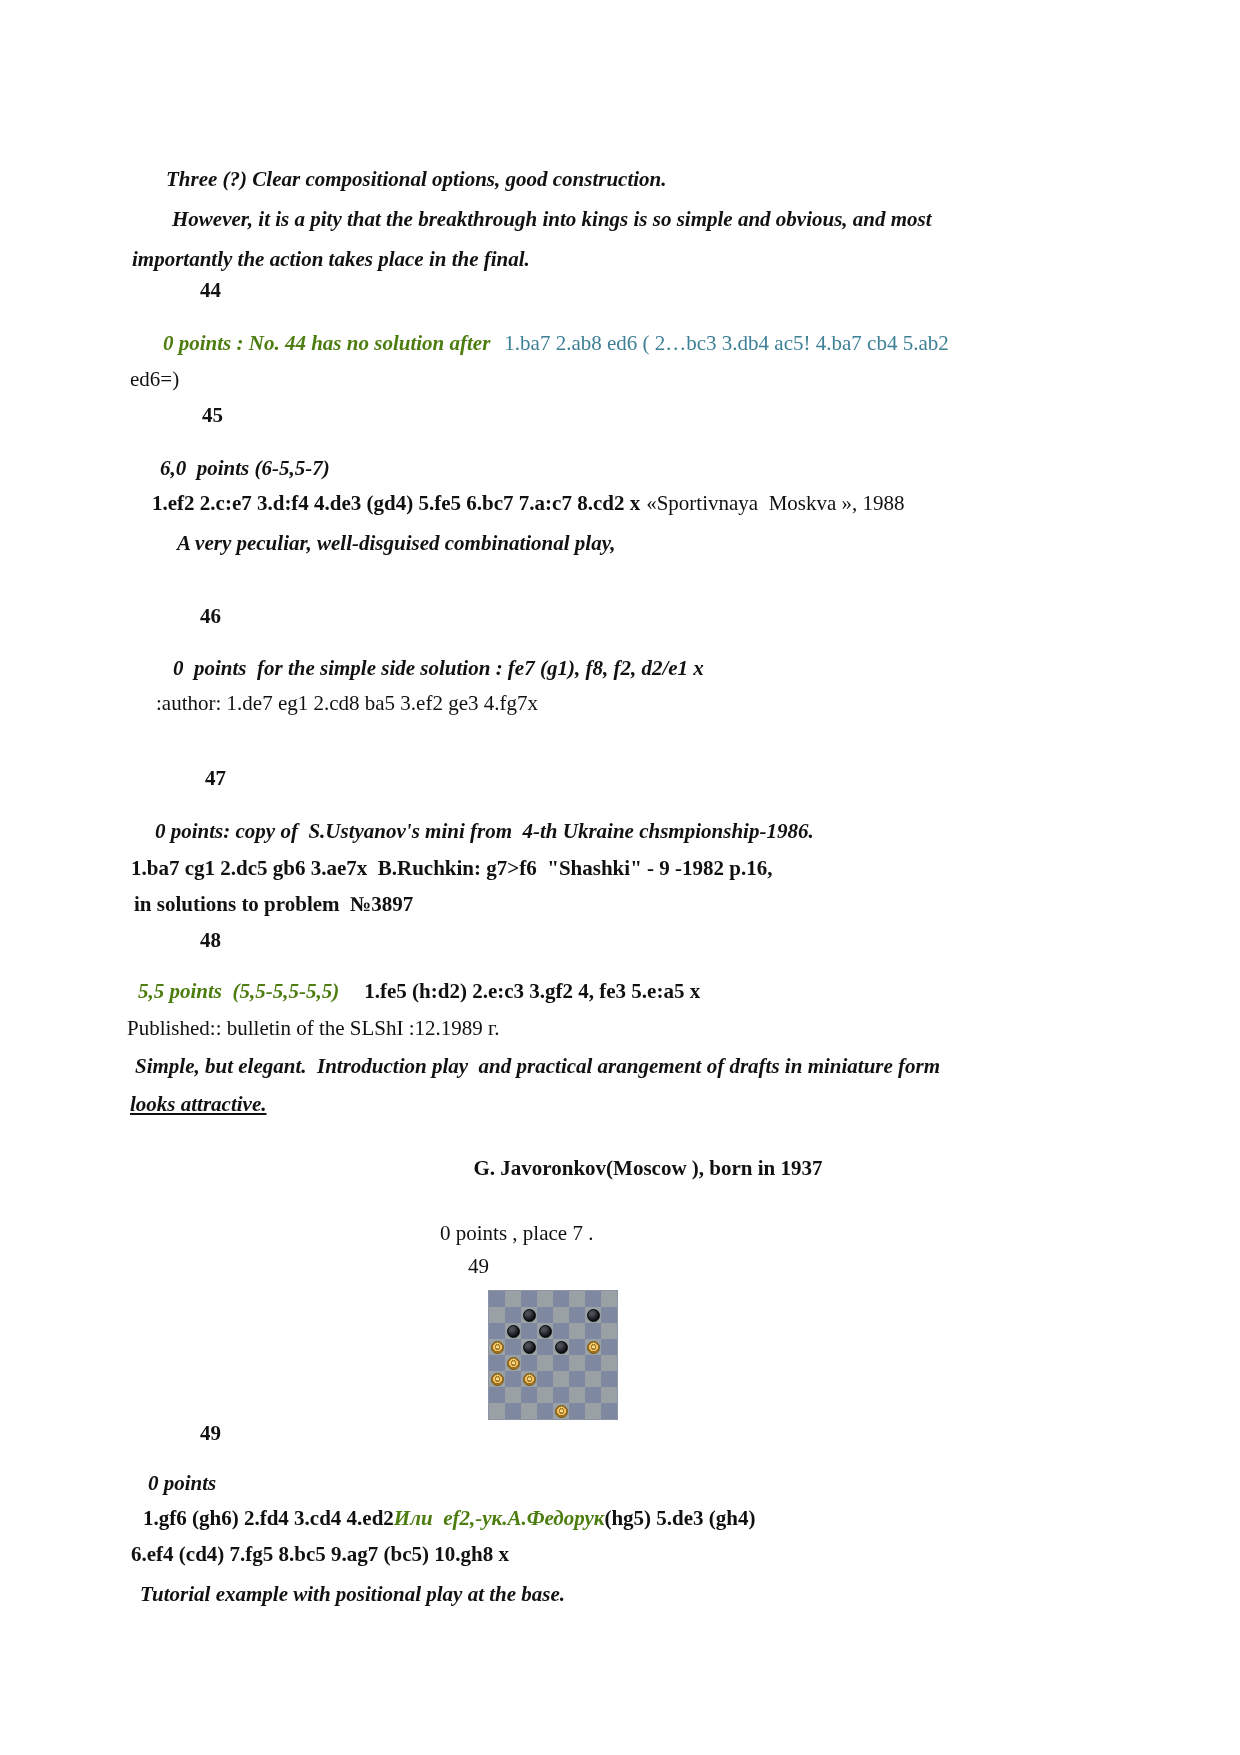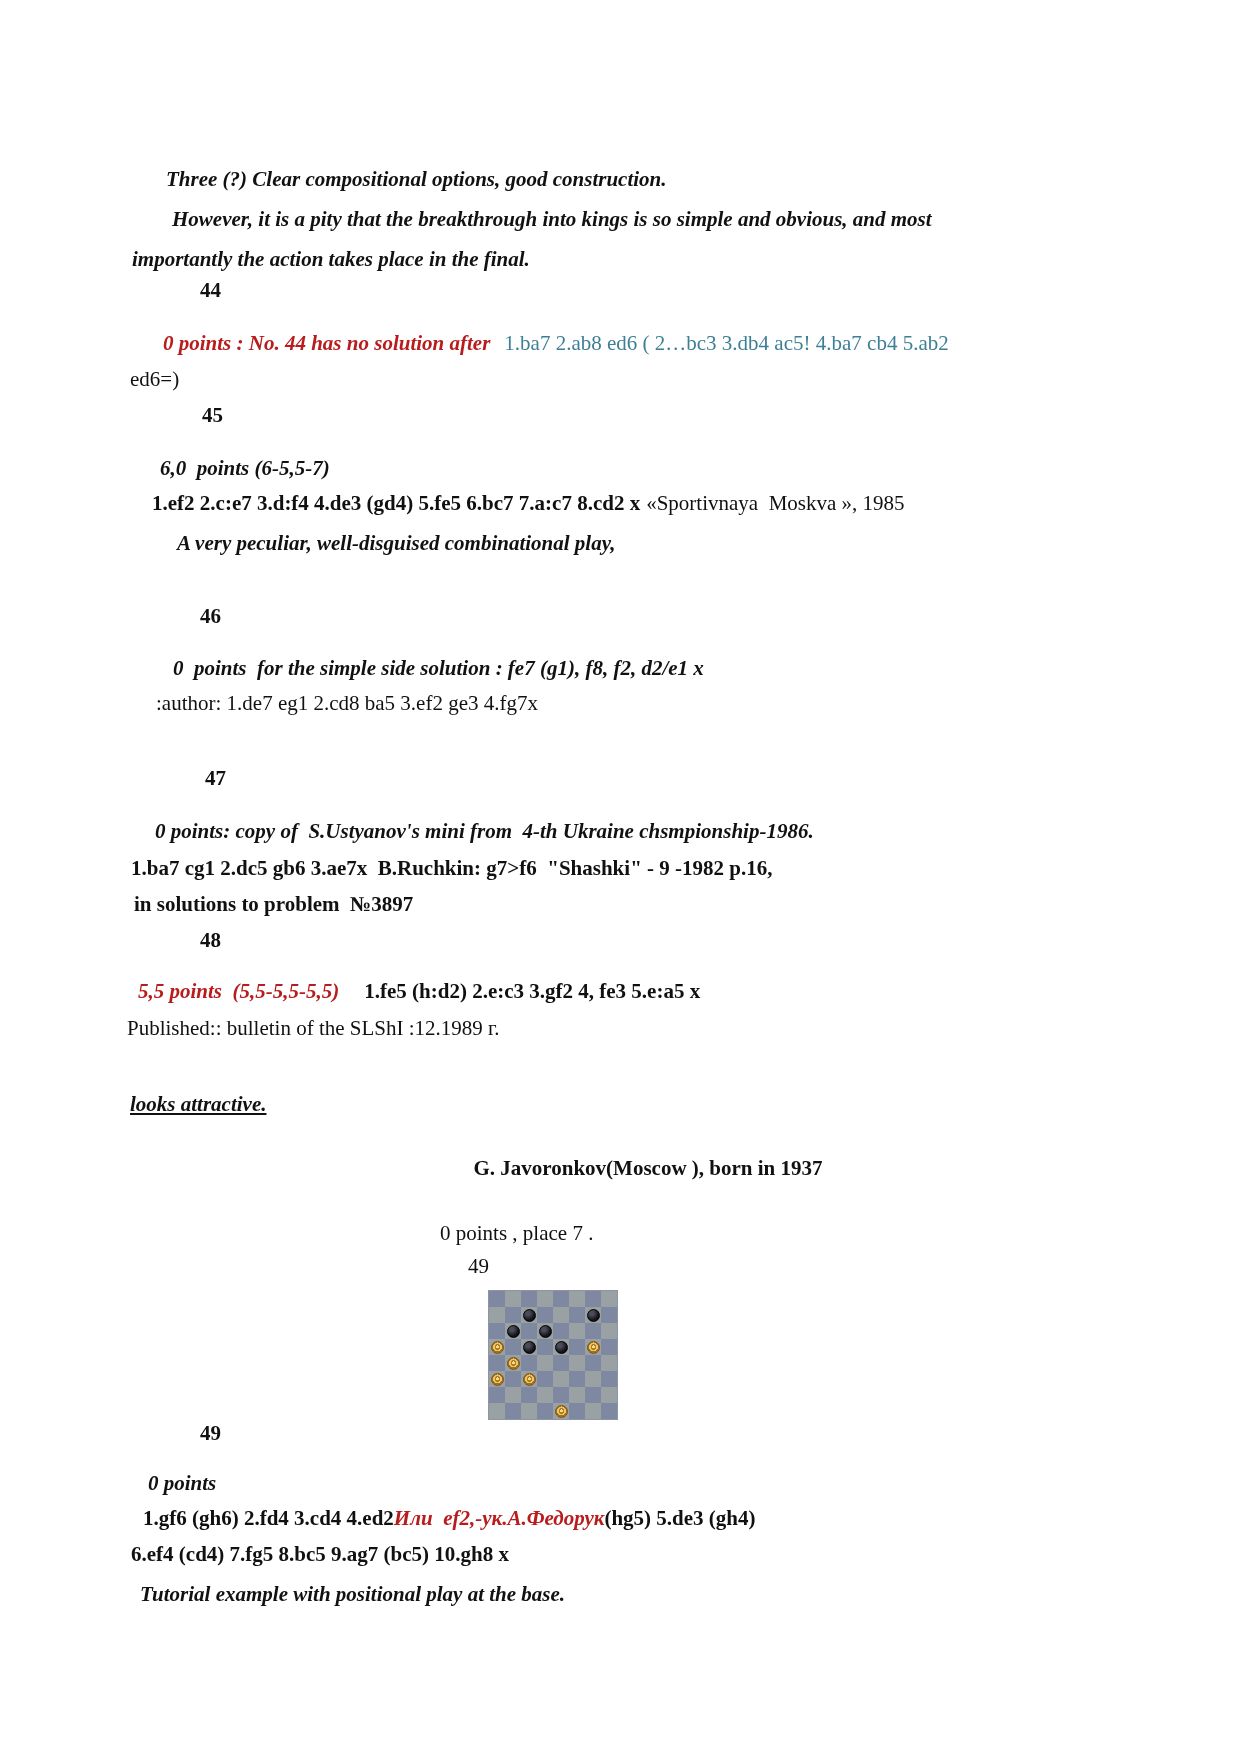--- a/index.html
+++ b/index.html
@@ -13,21 +13,21 @@
     margin-top: 19px;
   }
   .page p {
     position: absolute;
     margin: 0;
     font-size: 21px;
     line-height: 1.25;
     color: #111111;
     white-space: pre;
   }
-  .red    { color: #b91c1c; font-weight: bold; font-style: italic; }
+  .red    { color: #4d7c0f; font-weight: bold; font-style: italic; }
   .teal   { color: #3d7f95; font-weight: normal; }
   .tealb  { color: #2f7192; font-weight: bold; }
   .moves  { color: #101010; font-weight: bold; }
   .plain  { color: #101010; font-weight: normal; }
   .num    { font-size: 32px; font-weight: bold; color: #000000; }
   .heading{ font-size: 33px; font-weight: bold; color: #000000; text-align: center; width: 1296px; left: 0; white-space: normal; }
   .gap-md { margin-left: 14px; }
   .gap-lg { margin-left: 25px; }
   .gap-sm { margin-left: 6px; }
 
@@ -70,35 +70,36 @@
   <p class="red" style="top:147px; left:166px;">Three (?) Clear compositional options, good construction.</p>
   <p class="red" style="top:187px; left:172px;">However, it is a pity that the breakthrough into kings is so simple and obvious, and most</p>
   <p class="red" style="top:227px; left:132px;">importantly the action takes place in the final.</p>
 
   <p class="num" style="top:258px; left:200px;">44</p>
   <p style="top:311px; left:163px;"><span class="red">0 points : No. 44 has no solution after</span><span class="teal gap-md">1.ba7 2.ab8 ed6 ( 2…bc3 3.db4 ac5! 4.ba7 cb4 5.ab2</span></p>
   <p class="teal" style="top:347px; left:130px;">ed6=)</p>
 
   <p class="num" style="top:383px; left:202px;">45</p>
   <p class="red" style="top:436px; left:160px;">6,0  points (6-5,5-7)</p>
-  <p style="top:471px; left:152px;"><span class="moves">1.ef2 2.c:e7 3.d:f4 4.de3 (gd4) 5.fe5 6.bc7 7.a:c7 8.cd2 x</span><span class="plain gap-sm">«Sportivnaya  Moskva », 1985</span></p>
+  <p style="top:471px; left:152px;"><span class="moves">1.ef2 2.c:e7 3.d:f4 4.de3 (gd4) 5.fe5 6.bc7 7.a:c7 8.cd2 x</span><span class="plain gap-sm">«Sportivnaya  Moskva », 1988</span></p>
   <p class="red" style="top:511px; left:177px;">A very peculiar, well-disguised combinational play,</p>
 
   <p class="num" style="top:584px; left:200px;">46</p>
   <p class="red" style="top:636px; left:173px;">0  points  for the simple side solution : fe7 (g1), f8, f2, d2/e1 x</p>
   <p class="plain" style="top:671px; left:156px;">:author: 1.de7 eg1 2.cd8 ba5 3.ef2 ge3 4.fg7x</p>
 
   <p class="num" style="top:746px; left:205px;font-family:Liberation Serif, serif;">47</p>
   <p class="red" style="top:799px; left:155px;">0 points: copy of  S.Ustyanov's mini from  4-th Ukraine chsmpionship-1986.</p>
   <p class="tealb" style="top:836px; left:131px;">1.ba7 cg1 2.dc5 gb6 3.ae7x  B.Ruchkin: g7&gt;f6  "Shashki" - 9 -1982 p.16,</p>
   <p class="tealb" style="top:872px; left:134px;">in solutions to problem  №3897</p>
 
   <p class="num" style="top:908px; left:200px;">48</p>
   <p style="top:959px; left:138px;"><span class="red">5,5 points  (5,5-5,5-5,5)</span><span class="moves gap-lg">1.fe5 (h:d2) 2.e:c3 3.gf2 4, fe3 5.e:a5 x</span></p>
   <p class="plain" style="top:996px; left:127px;">Published:: bulletin of the SLShI :12.1989 г.</p>
+  <p class="red" style="top:1034px; left:135px;">Simple, but elegant.  Introduction play  and practical arangement of drafts in miniature form</p>
   <p class="red" style="top:1072px; left:130px;text-decoration:underline;">looks attractive.</p>
 
   <p class="heading" style="top:1136px;">G. Javoronkov(Moscow ), born in 1937</p>
   <p class="plain" style="top:1201px; left:440px;">0 points , place 7 .</p>
 
   <p class="plain" style="top:1234px; left:468px;">49</p>
   <div class="board" style="--light: #9aa1a4; --dark: #7e89a1;">
       <div class="sq sq-dark"></div>
       <div class="sq sq-light"></div>
       <div class="sq sq-dark"></div>

